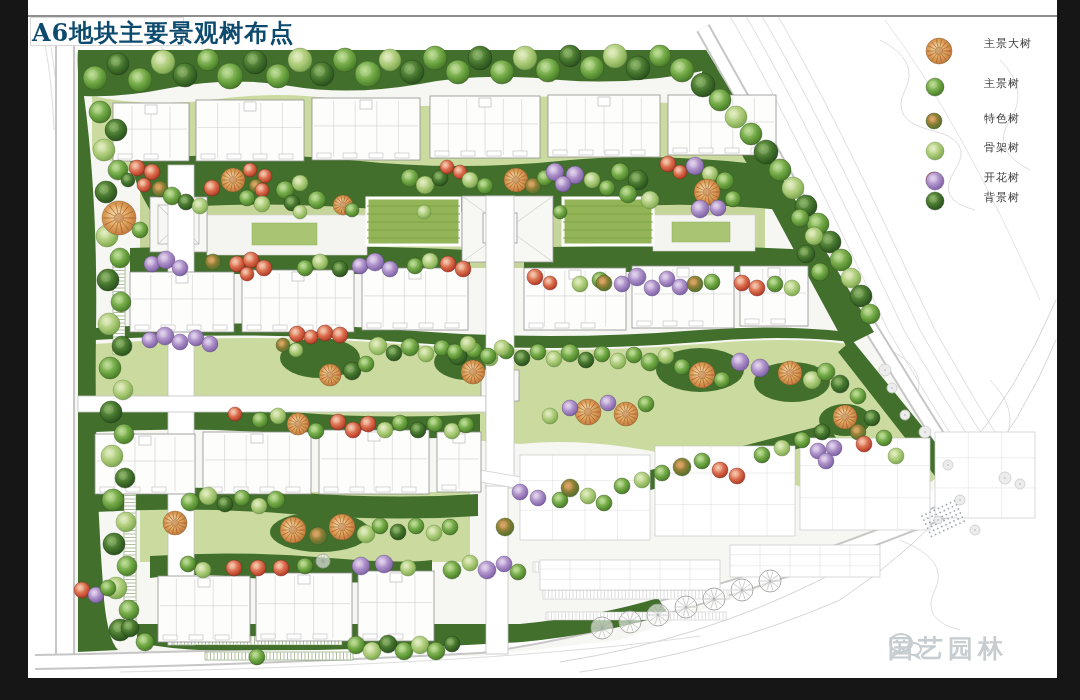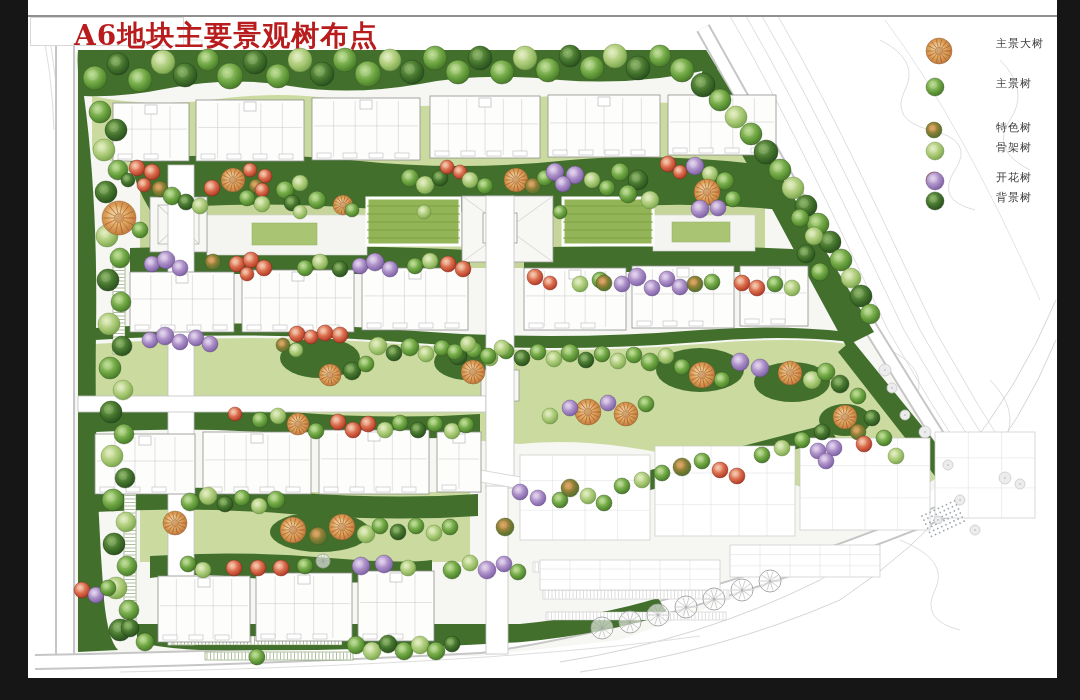--- a/index.html
+++ b/index.html
@@ -6,26 +6,26 @@
   .stage{position:relative;width:1080px;height:700px;background:#ffffff;overflow:hidden;
          font-family:"DejaVu Sans","Liberation Sans",sans-serif;}
   .bar{position:absolute;background:#161616;}
   .bar-left{left:0;top:0;width:28px;height:700px;}
   .bar-right{left:1057px;top:0;width:23px;height:700px;}
   .bar-bottom{left:0;top:678px;width:1080px;height:22px;}
   .topline{position:absolute;left:28px;top:15px;width:1029px;height:2px;background:#8f8f8f;}
   .titlebox{position:absolute;left:30px;top:17px;width:152px;height:27px;border:1px solid #d8d8d8;background:#fff;}
   .plan-title{position:absolute;left:32px;top:17px;white-space:nowrap;
       font-family:"DejaVu Serif","Liberation Serif",serif;font-weight:bold;
-      font-size:28px;letter-spacing:1px;color:#b91c1c;margin-left:42px;}
+      font-size:24px;letter-spacing:1px;color:#0c4a6e;}
   svg{position:absolute;left:0;top:0;}
   .legend{position:absolute;left:924px;top:34px;width:130px;}
   .legend-item{position:absolute;display:flex;align-items:center;}
   .legend-swatches{width:52px;display:flex;justify-content:flex-end;align-items:center;gap:2px;}
-  .legend-label{font-size:11px;color:#3d3d3d;margin-left:20px;letter-spacing:1px;
+  .legend-label{font-size:11px;color:#3d3d3d;margin-left:8px;letter-spacing:1px;
       font-family:"DejaVu Serif","Liberation Serif",serif;}
   .watermark{position:absolute;left:888px;top:632px;display:flex;align-items:center;gap:6px;
       color:#c6ccd0;z-index:50;}
   .watermark-text{font-size:25px;font-weight:bold;letter-spacing:5px;
       text-shadow:0 0 1px #ffffff;}
 </style>
 </head>
 <body>
 
 <div class="stage">
@@ -2457,21 +2457,21 @@
         <span class="legend-swatches">
           <svg width="22" height="22">
             <g>
               <circle cx="11" cy="11" r="9" fill="url(#grad-mn)" stroke="#2f4a1c" stroke-width="0.7" stroke-opacity="0.55"></circle>
               <circle cx="9.2" cy="8.75" r="4.05" fill="rgba(255,255,255,0.13)"></circle>
             </g>
           </svg>
         </span>
         <span class="legend-label">主景树</span>
       </div>
-      <div class="legend-item" style="top: 86px;">
+      <div class="legend-item" style="top: 77px;">
         <span class="legend-swatches">
           <svg width="20" height="20">
             <g>
               <circle cx="10" cy="10" r="8" fill="url(#grad-sp)" stroke="#3a5420" stroke-width="0.7" stroke-opacity="0.55"></circle>
               <circle cx="8.4" cy="8" r="3.6" fill="rgba(255,255,255,0.13)"></circle>
             </g>
           </svg>
         </span>
         <span class="legend-label">特色树</span>
       </div>
@@ -2509,13 +2509,24 @@
             <g>
               <circle cx="11" cy="11" r="9" fill="url(#grad-bg)" stroke="#1c3512" stroke-width="0.7" stroke-opacity="0.55"></circle>
               <circle cx="9.2" cy="8.75" r="4.05" fill="rgba(255,255,255,0.13)"></circle>
             </g>
           </svg>
         </span>
         <span class="legend-label">背景树</span>
       </div>
     </div>
 
+  <div class="watermark">
+    <svg width="34" height="30" viewBox="0 0 34 30">
+      <ellipse cx="13" cy="11" rx="11" ry="9" fill="none" stroke="#c6ccd0" stroke-width="2"></ellipse>
+      <circle cx="9" cy="9" r="1.4" fill="#c6ccd0"></circle>
+        <circle cx="16" cy="9" r="1.4" fill="#c6ccd0"></circle>
+      <path d="M7,19 L5,24 L11,20" fill="none" stroke="#c6ccd0" stroke-width="2"></path>
+      <ellipse cx="26" cy="17" rx="7" ry="6" fill="none" stroke="#c6ccd0" stroke-width="2"></ellipse>
+      <path d="M29,22 L31,26 L26,23" fill="none" stroke="#c6ccd0" stroke-width="2"></path>
+    </svg>
+    <span class="watermark-text">国艺园林</span>
+  </div>
 </div>
 
 </body></html>

